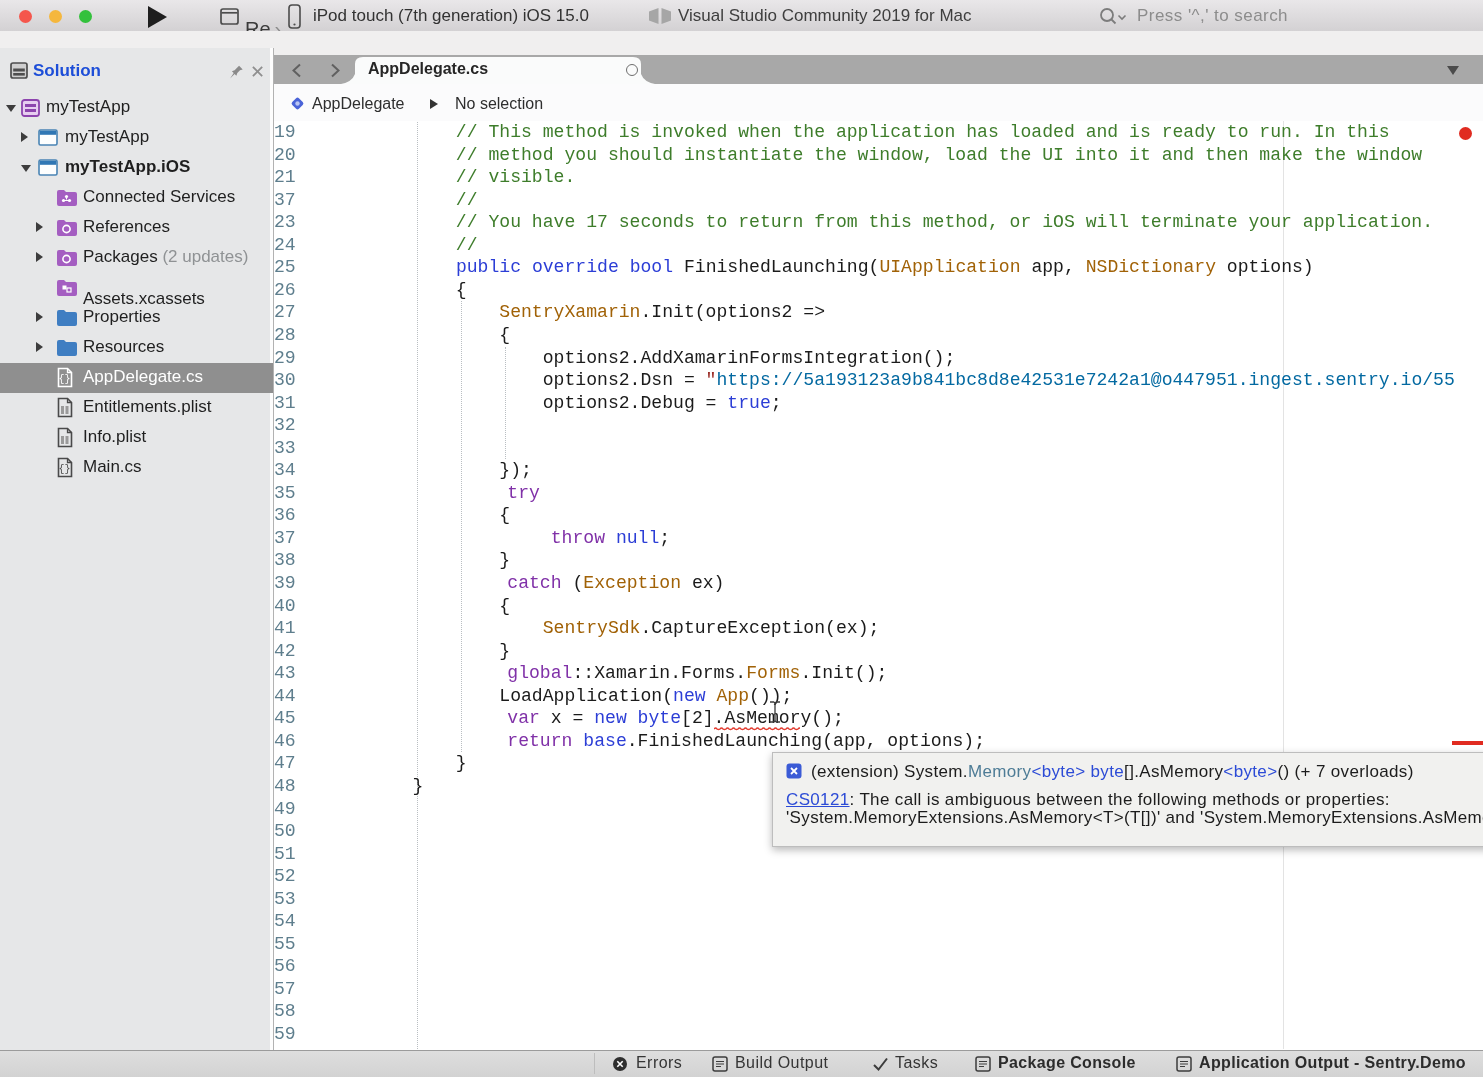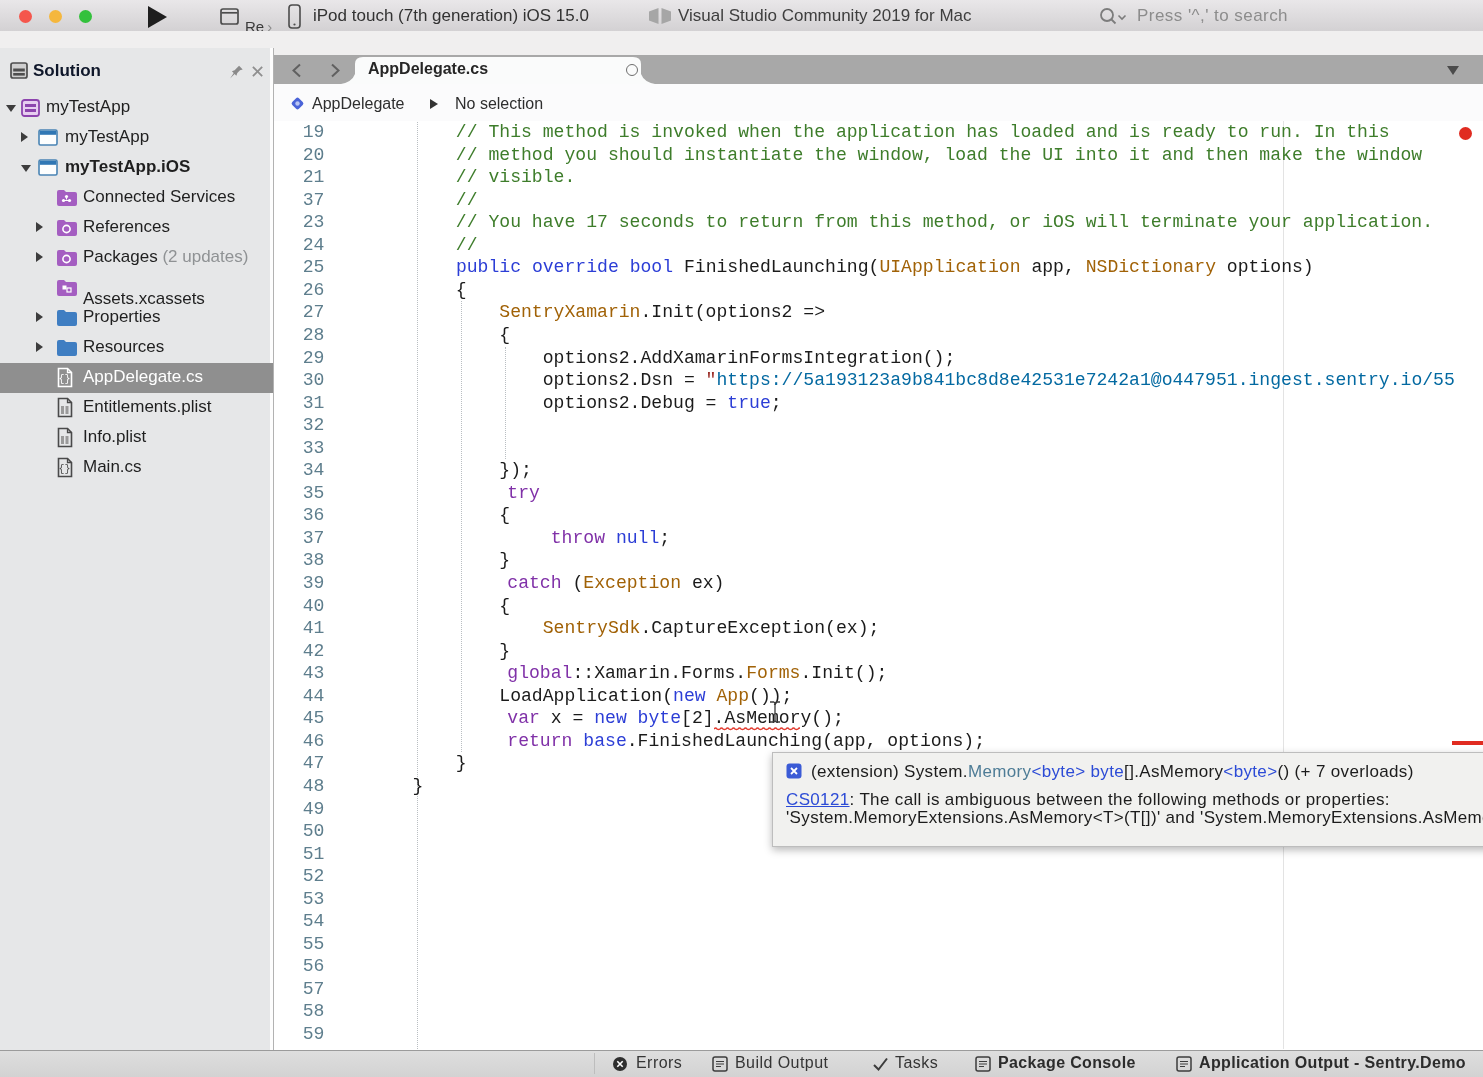--- a/index.html
+++ b/index.html
@@ -4,21 +4,21 @@
   html,body { margin:0; padding:0; width:1483px; height:1077px; overflow:hidden;
                font-family:"Liberation Sans",sans-serif; background:#fff; }
   .abs { position:absolute; }
   svg.abs { display:block; }
   #sidebar { position:absolute; left:0; top:48px; width:270px; height:1002px;
               background:#e6e7e8; }
   #sbedge { position:absolute; left:270px; top:48px; width:3px; height:1002px; background:#fdfdfd; border-right:1px solid #b2b2b2; }
   #strip { position:absolute; left:0; top:31px; width:1483px; height:24px; background:#f0efef; }
   #editor { position:absolute; left:274px; top:121px; width:1209px; height:929px; background:#fff; }
   .cl { position:absolute; left:274px; width:1209px; height:22.55px; }
-  .ln { position:absolute; left:0; width:79px; text-align:center;
+  .ln { position:absolute; left:0; width:79px; text-align:left;
         font:18.1px "Liberation Mono",monospace; color:#5e7e8d; line-height:22.55px; }
   .ct { position:absolute; left:95px; white-space:pre;
         font:18.1px "Liberation Mono",monospace; color:#1b1b1b; line-height:22.55px; }
   .cm { color:#3e7d2b; }
   .kw { color:#2c3ed6; }
   .pk { color:#8031a8;margin-left:8px; }
   .ty { color:#a16207; }
   .st { color:#9a2b25; }
   .ur { color:#0369a1; }
   .sq { border-bottom:2px solid transparent; }
@@ -27,21 +27,21 @@
 
 <div class="abs" style="left:0;top:0;width:1483px;height:31px;background:linear-gradient(#e9e7e9,#d3d1d3);border-bottom:1px solid #9e9c9e"></div>
 <div class="abs" style="left:19px;top:10px;width:13px;height:13px;border-radius:50%;background:#f5564c"></div>
 <div class="abs" style="left:49px;top:10px;width:13px;height:13px;border-radius:50%;background:#f5b73d"></div>
 <div class="abs" style="left:79px;top:10px;width:13px;height:13px;border-radius:50%;background:#33c13c"></div>
 <div class="abs" style="left:148px;top:6px;width:0;height:0;border-left:19px solid #1e1e1e;border-top:11px solid transparent;border-bottom:11px solid transparent"></div>
 <svg class="abs" style="left:220px;top:8px" width="19" height="17" viewBox="0 0 19 17">
     <rect x="1" y="1" width="17" height="15" rx="2" fill="none" stroke="#4c4c4c" stroke-width="1.7"></rect>
     <path d="M1.5 4.8 h16" stroke="#4c4c4c" stroke-width="1.7"></path>
   </svg>
-<div class="abs" style="left:245px;top:18px;font-size:15px;color:#3a3a3a">Re<span style="color:#8a8a8a"> ›</span></div>
+<div class="abs" style="left:245px;top:18px;font-size:20px;color:#3a3a3a">Re<span style="color:#8a8a8a"> ›</span></div>
 <svg class="abs" style="left:288px;top:4px" width="13" height="25" viewBox="0 0 13 25">
     <rect x="1" y="1" width="11" height="23" rx="3" fill="none" stroke="#4c4c4c" stroke-width="1.6"></rect>
     <circle cx="6.5" cy="20.5" r="1.1" fill="#4c4c4c"></circle>
   </svg>
 <div class="abs" style="left:313px;top:6px;font-size:17px;color:#323232">iPod touch (7th generation) iOS 15.0</div>
 <svg class="abs" style="left:649px;top:8px" width="22" height="16" viewBox="0 0 22 16">
     <path d="M0 3.5 L9.5 0 V16 L0 12.5 Z M22 3.5 L12.5 0 V16 L22 12.5 Z" fill="#a6a6a6"></path>
   </svg>
 <div class="abs" style="left:678px;top:6px;font-size:17px;color:#3e3e3e">Visual Studio Community 2019 for Mac</div>
 <svg class="abs" style="left:1099px;top:7px" width="30" height="19" viewBox="0 0 30 19">
@@ -52,21 +52,21 @@
 <div class="abs" style="left:1137px;top:6px;font-size:17px;letter-spacing:0.45px;color:#8c8c8c">Press '^,' to search</div>
 
 <div id="strip"></div>
 <div id="sidebar"></div>
 <div id="sbedge"></div>
 <svg class="abs" style="left:10px;top:62px" width="18" height="17" viewBox="0 0 18 17">
     <rect x="1" y="1" width="16" height="15" rx="2" fill="#cfcfcf" stroke="#4e4e4e" stroke-width="1.7"></rect>
     <rect x="3.2" y="6.5" width="11.6" height="3" fill="#4e4e4e"></rect>
     <rect x="3.2" y="11" width="11.6" height="2.6" fill="#4e4e4e"></rect>
   </svg>
-<div class="abs" style="left:33px;top:61px;font-size:17px;font-weight:700;color:#0f172a">Solution</div>
+<div class="abs" style="left:33px;top:61px;font-size:17px;font-weight:700;color:#1d4ed8">Solution</div>
 <svg class="abs" style="left:230px;top:64px" width="15" height="15" viewBox="0 0 15 15">
     <path d="M9 2 l4 4 -3 1 -3 3 -1 3 -2 -2 -5 5 0 0 4 -6 -2 -2 3 -1 3 -3 Z" transform="translate(1,0) scale(0.9)" fill="#8a8a8a"></path>
   </svg>
 <div class="abs" style="left:250px;top:61px;font-size:18px;color:#8f8f8f">✕</div>
 <div class="abs" style="left:0;top:363px;width:273px;height:30px;background:#8f8f8f"></div>
 <div style="position:absolute;left:6px;top:105px;width:0;height:0;border-top:7px solid #3d3d3d;border-left:5px solid transparent;border-right:5px solid transparent"></div>
 <div class="abs" style="left:46px;top:97px;font-size:17px;font-weight:400;color:#1f1f1f">myTestApp</div>
 <div style="position:absolute;left:21px;top:132px;width:0;height:0;border-left:7px solid #3d3d3d;border-top:5px solid transparent;border-bottom:5px solid transparent"></div>
 <svg class="abs" style="left:38px;top:129px" width="20" height="17" viewBox="0 0 20 17">
     <rect x="1" y="1" width="18" height="15" rx="1.5" fill="#fdfefe" stroke="#4984b4" stroke-width="1.6"></rect>

